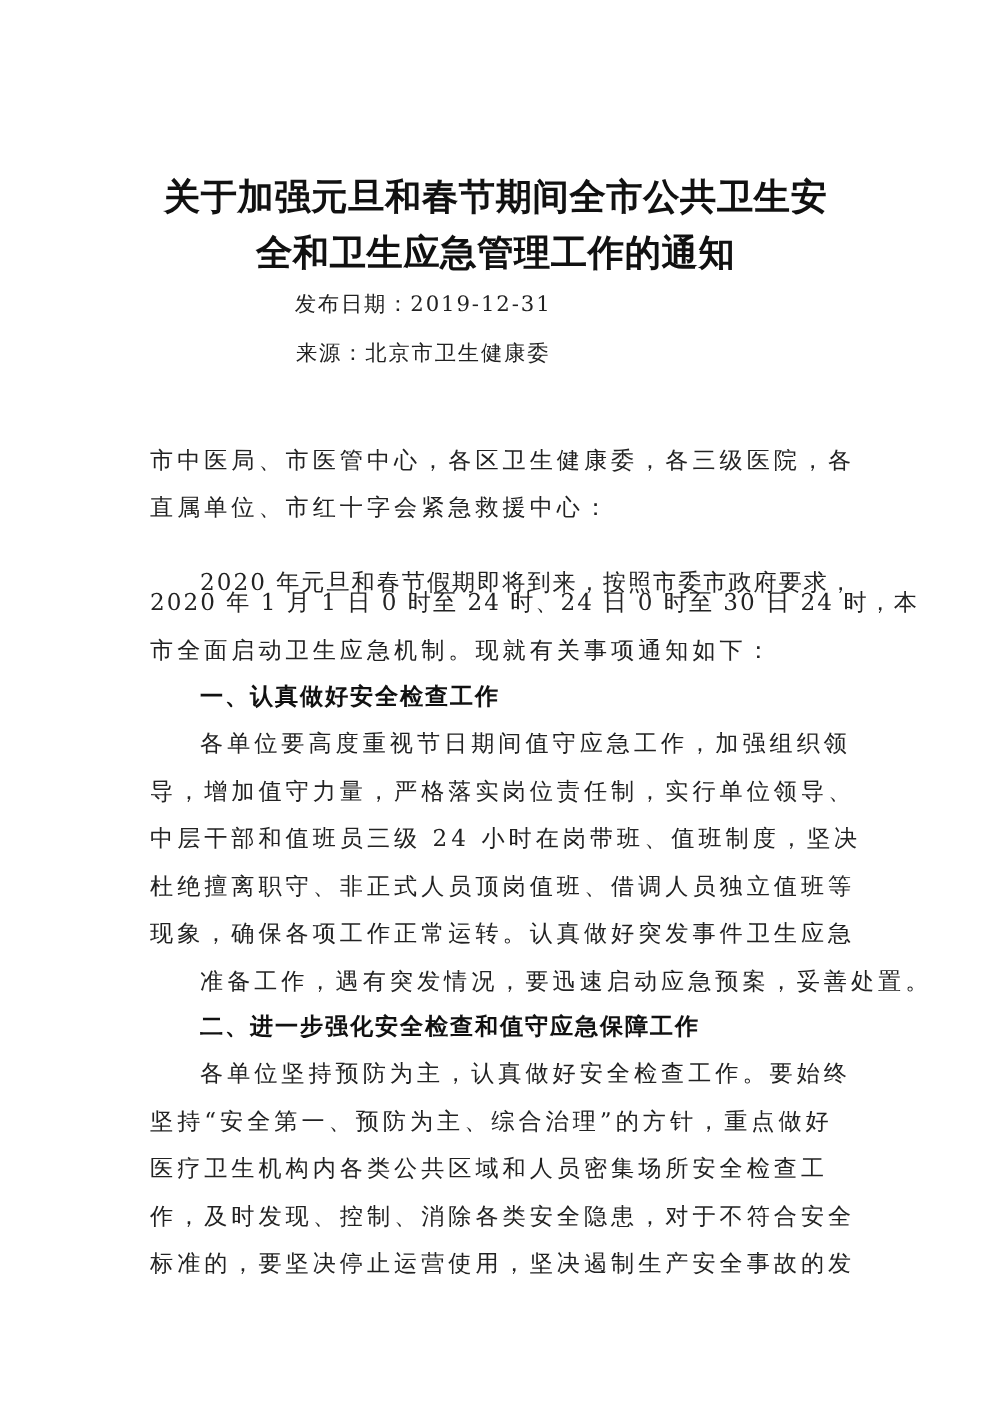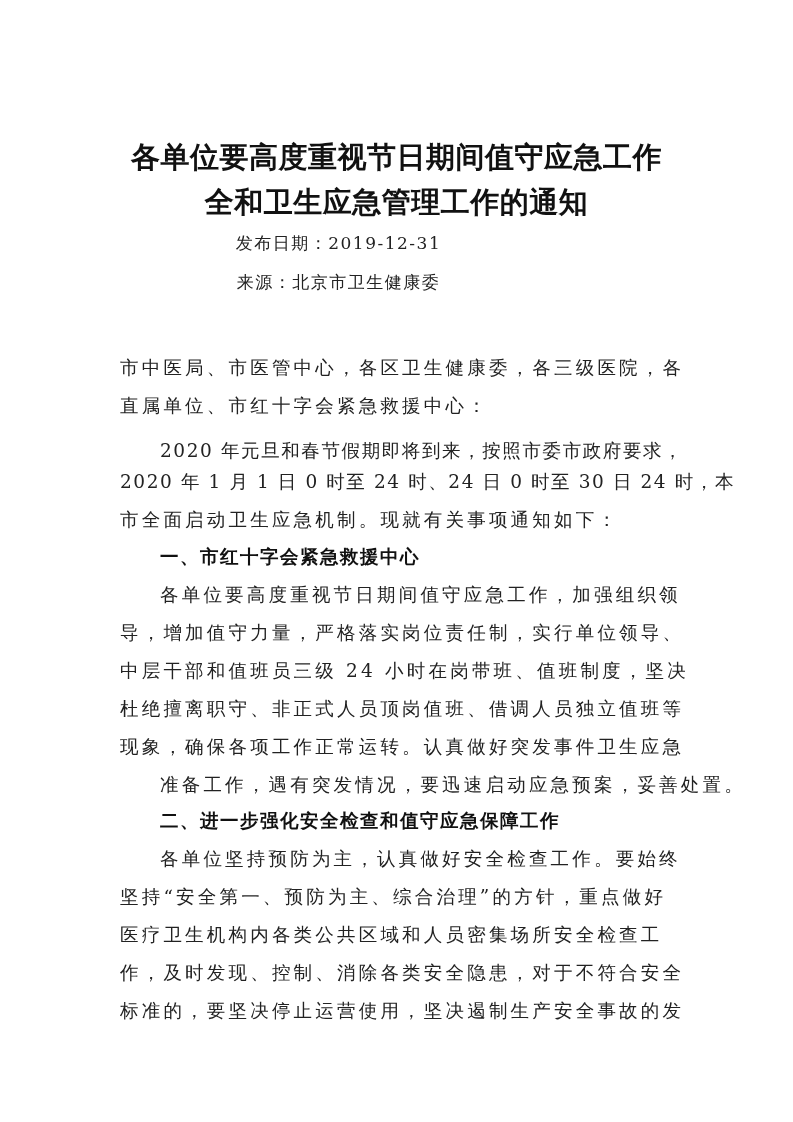--- a/index.html
+++ b/index.html
@@ -26,33 +26,33 @@
     .heading {
       position: absolute; left: 160px;
       font-family: "DejaVu Sans", "Liberation Sans", sans-serif;
       font-weight: bold; font-size: 18.5px; letter-spacing: 1.5px; color: #111; white-space: nowrap;
     }
   </style>
 </head>
 <body>
 
 <div class="page">
-  <div class="title" style="top:138px;">各单位要高度重视节日期间值守应急工作</div>
+  <div class="title" style="top:138px;">关于加强元旦和春节期间全市公共卫生安</div>
   <div class="title" style="top:183px;">全和卫生应急管理工作的通知</div>
   <div class="meta" style="top:232px;">发布日期：2019-12-31</div>
   <div class="meta" style="top:271px;">来源：北京市卫生健康委</div>
 
   <div class="line" style="top:393px;">直属单位、市红十字会紧急救援中心：</div>
   <div class="line" style="top:355px;">市中医局、市医管中心，各区卫生健康委，各三级医院，各</div>
 
-  <div class="line indent" style="top:438px; letter-spacing:1.6px;">2020 年元旦和春节假期即将到来，按照市委市政府要求，</div>
+  <div class="line indent" style="top:453px; letter-spacing:1.6px;">2020 年元旦和春节假期即将到来，按照市委市政府要求，</div>
   <div class="line" style="top:469px; letter-spacing:1.6px;">2020 年 1 月 1 日 0 时至 24 时、24 日 0 时至 30 日 24 时，本</div>
   <div class="line" style="top:507px;">市全面启动卫生应急机制。现就有关事项通知如下：</div>
 
-  <div class="heading" style="top:544px;">一、市红十字会紧急救援中心</div>
+  <div class="heading" style="top:544px;">一、认真做好安全检查工作</div>
   <div class="line indent" style="top:582px;">各单位要高度重视节日期间值守应急工作，加强组织领</div>
   <div class="line" style="top:620px;">导，增加值守力量，严格落实岗位责任制，实行单位领导、</div>
   <div class="line" style="top:658px;">中层干部和值班员三级 24 小时在岗带班、值班制度，坚决</div>
   <div class="line" style="top:696px;">杜绝擅离职守、非正式人员顶岗值班、借调人员独立值班等</div>
   <div class="line" style="top:734px;">现象，确保各项工作正常运转。认真做好突发事件卫生应急</div>
   <div class="line" style="top:772px;margin-left:40px;">准备工作，遇有突发情况，要迅速启动应急预案，妥善处置。</div>
 
   <div class="heading" style="top:808px;">二、进一步强化安全检查和值守应急保障工作</div>
   <div class="line indent" style="top:846px;">各单位坚持预防为主，认真做好安全检查工作。要始终</div>
   <div class="line" style="top:884px;">坚持“安全第一、预防为主、综合治理”的方针，重点做好</div>

